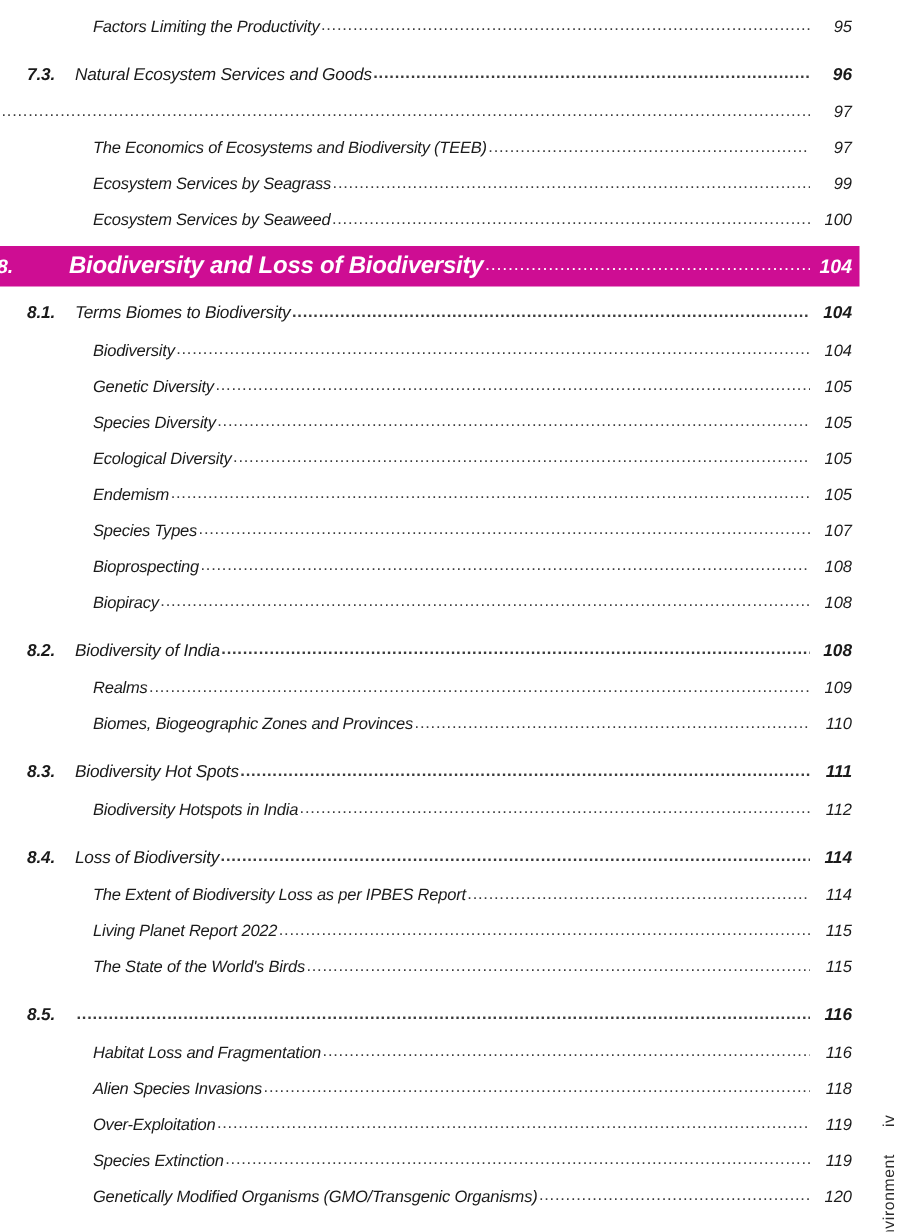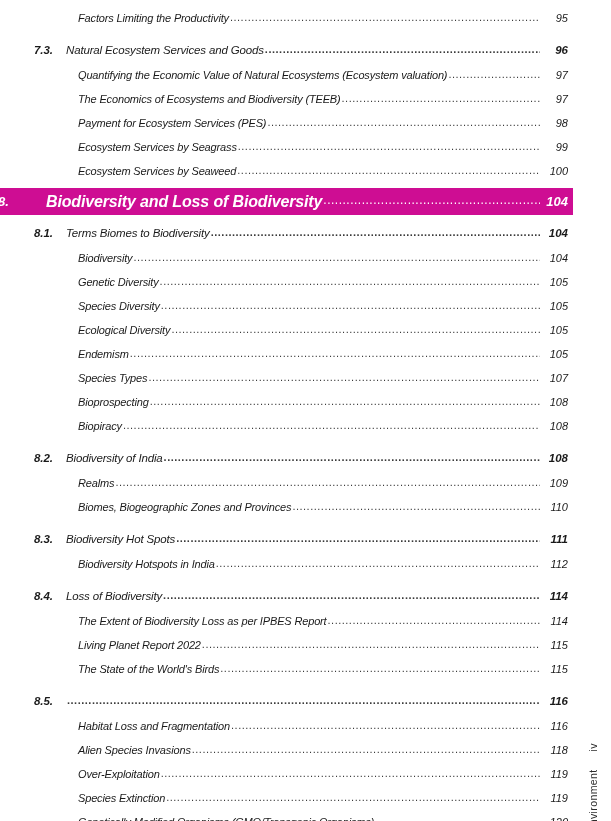--- a/index.html
+++ b/index.html
@@ -25,21 +25,20 @@
   }
 
   
   .row {
     display: flex;
     align-items: baseline;
     height: 24px;
     box-sizing: border-box;
     white-space: nowrap;
     overflow: hidden;
-    padding-left: 16px;
   }
 
   .num {
     flex: 0 0 auto;
     font-style: italic;
     font-weight: bold;
     font-size: 11.5px;
     letter-spacing: -0.1px;
   }
 
@@ -172,33 +171,27 @@
       <span class="leader"></span>
       <span class="pnum">95</span>
     </div>
     <div class="row lvl2 gap-top">
       <span class="num">7.3.</span>
       <span class="title">Natural Ecosystem Services and Goods</span>
       <span class="leader"></span>
       <span class="pnum">96</span>
     </div>
     <div class="row lvl3">
-      <span class="title">Quantifying the Economic Value of Natural Ecosystems (Ecosystem valuation)</span>
       <span class="leader"></span>
       <span class="pnum">97</span>
     </div>
     <div class="row lvl3">
       <span class="title">The Economics of Ecosystems and Biodiversity (TEEB)</span>
       <span class="leader"></span>
       <span class="pnum">97</span>
-    </div>
-    <div class="row lvl3">
-      <span class="title">Payment for Ecosystem Services (PES)</span>
-      <span class="leader"></span>
-      <span class="pnum">98</span>
     </div>
     <div class="row lvl3">
       <span class="title">Ecosystem Services by Seagrass</span>
       <span class="leader"></span>
       <span class="pnum">99</span>
     </div>
     <div class="row lvl3">
       <span class="title">Ecosystem Services by Seaweed</span>
       <span class="leader"></span>
       <span class="pnum">100</span>

